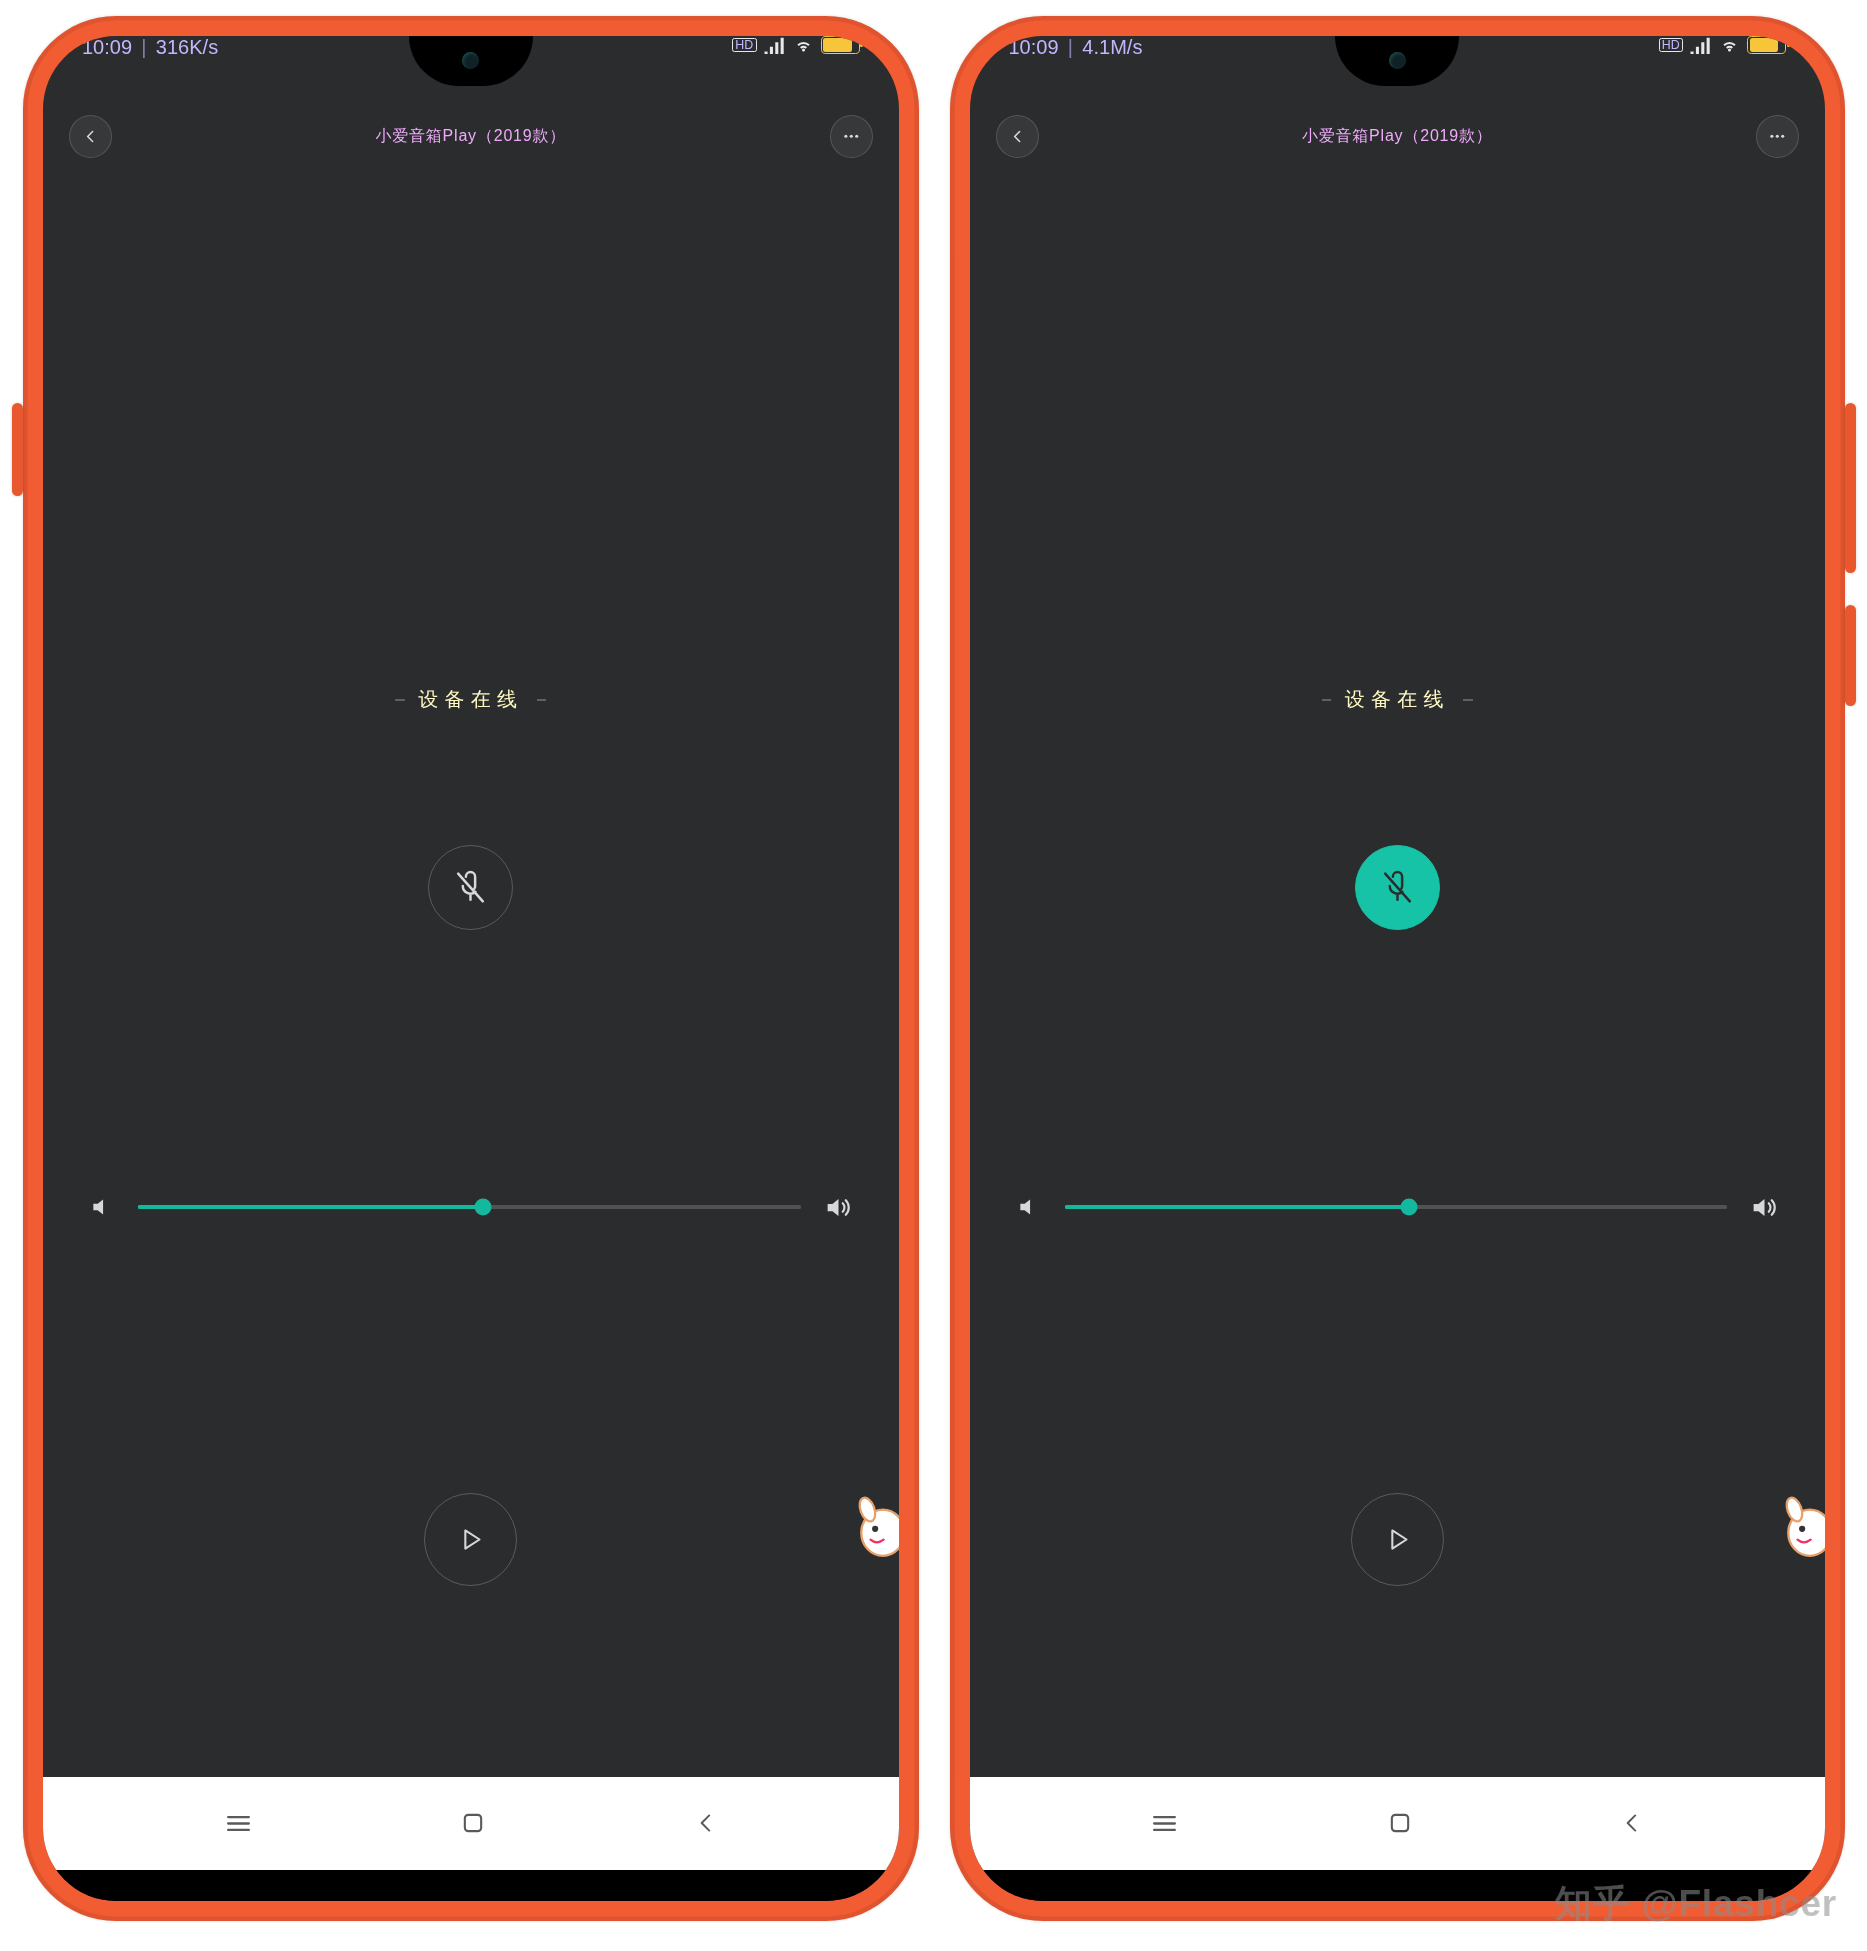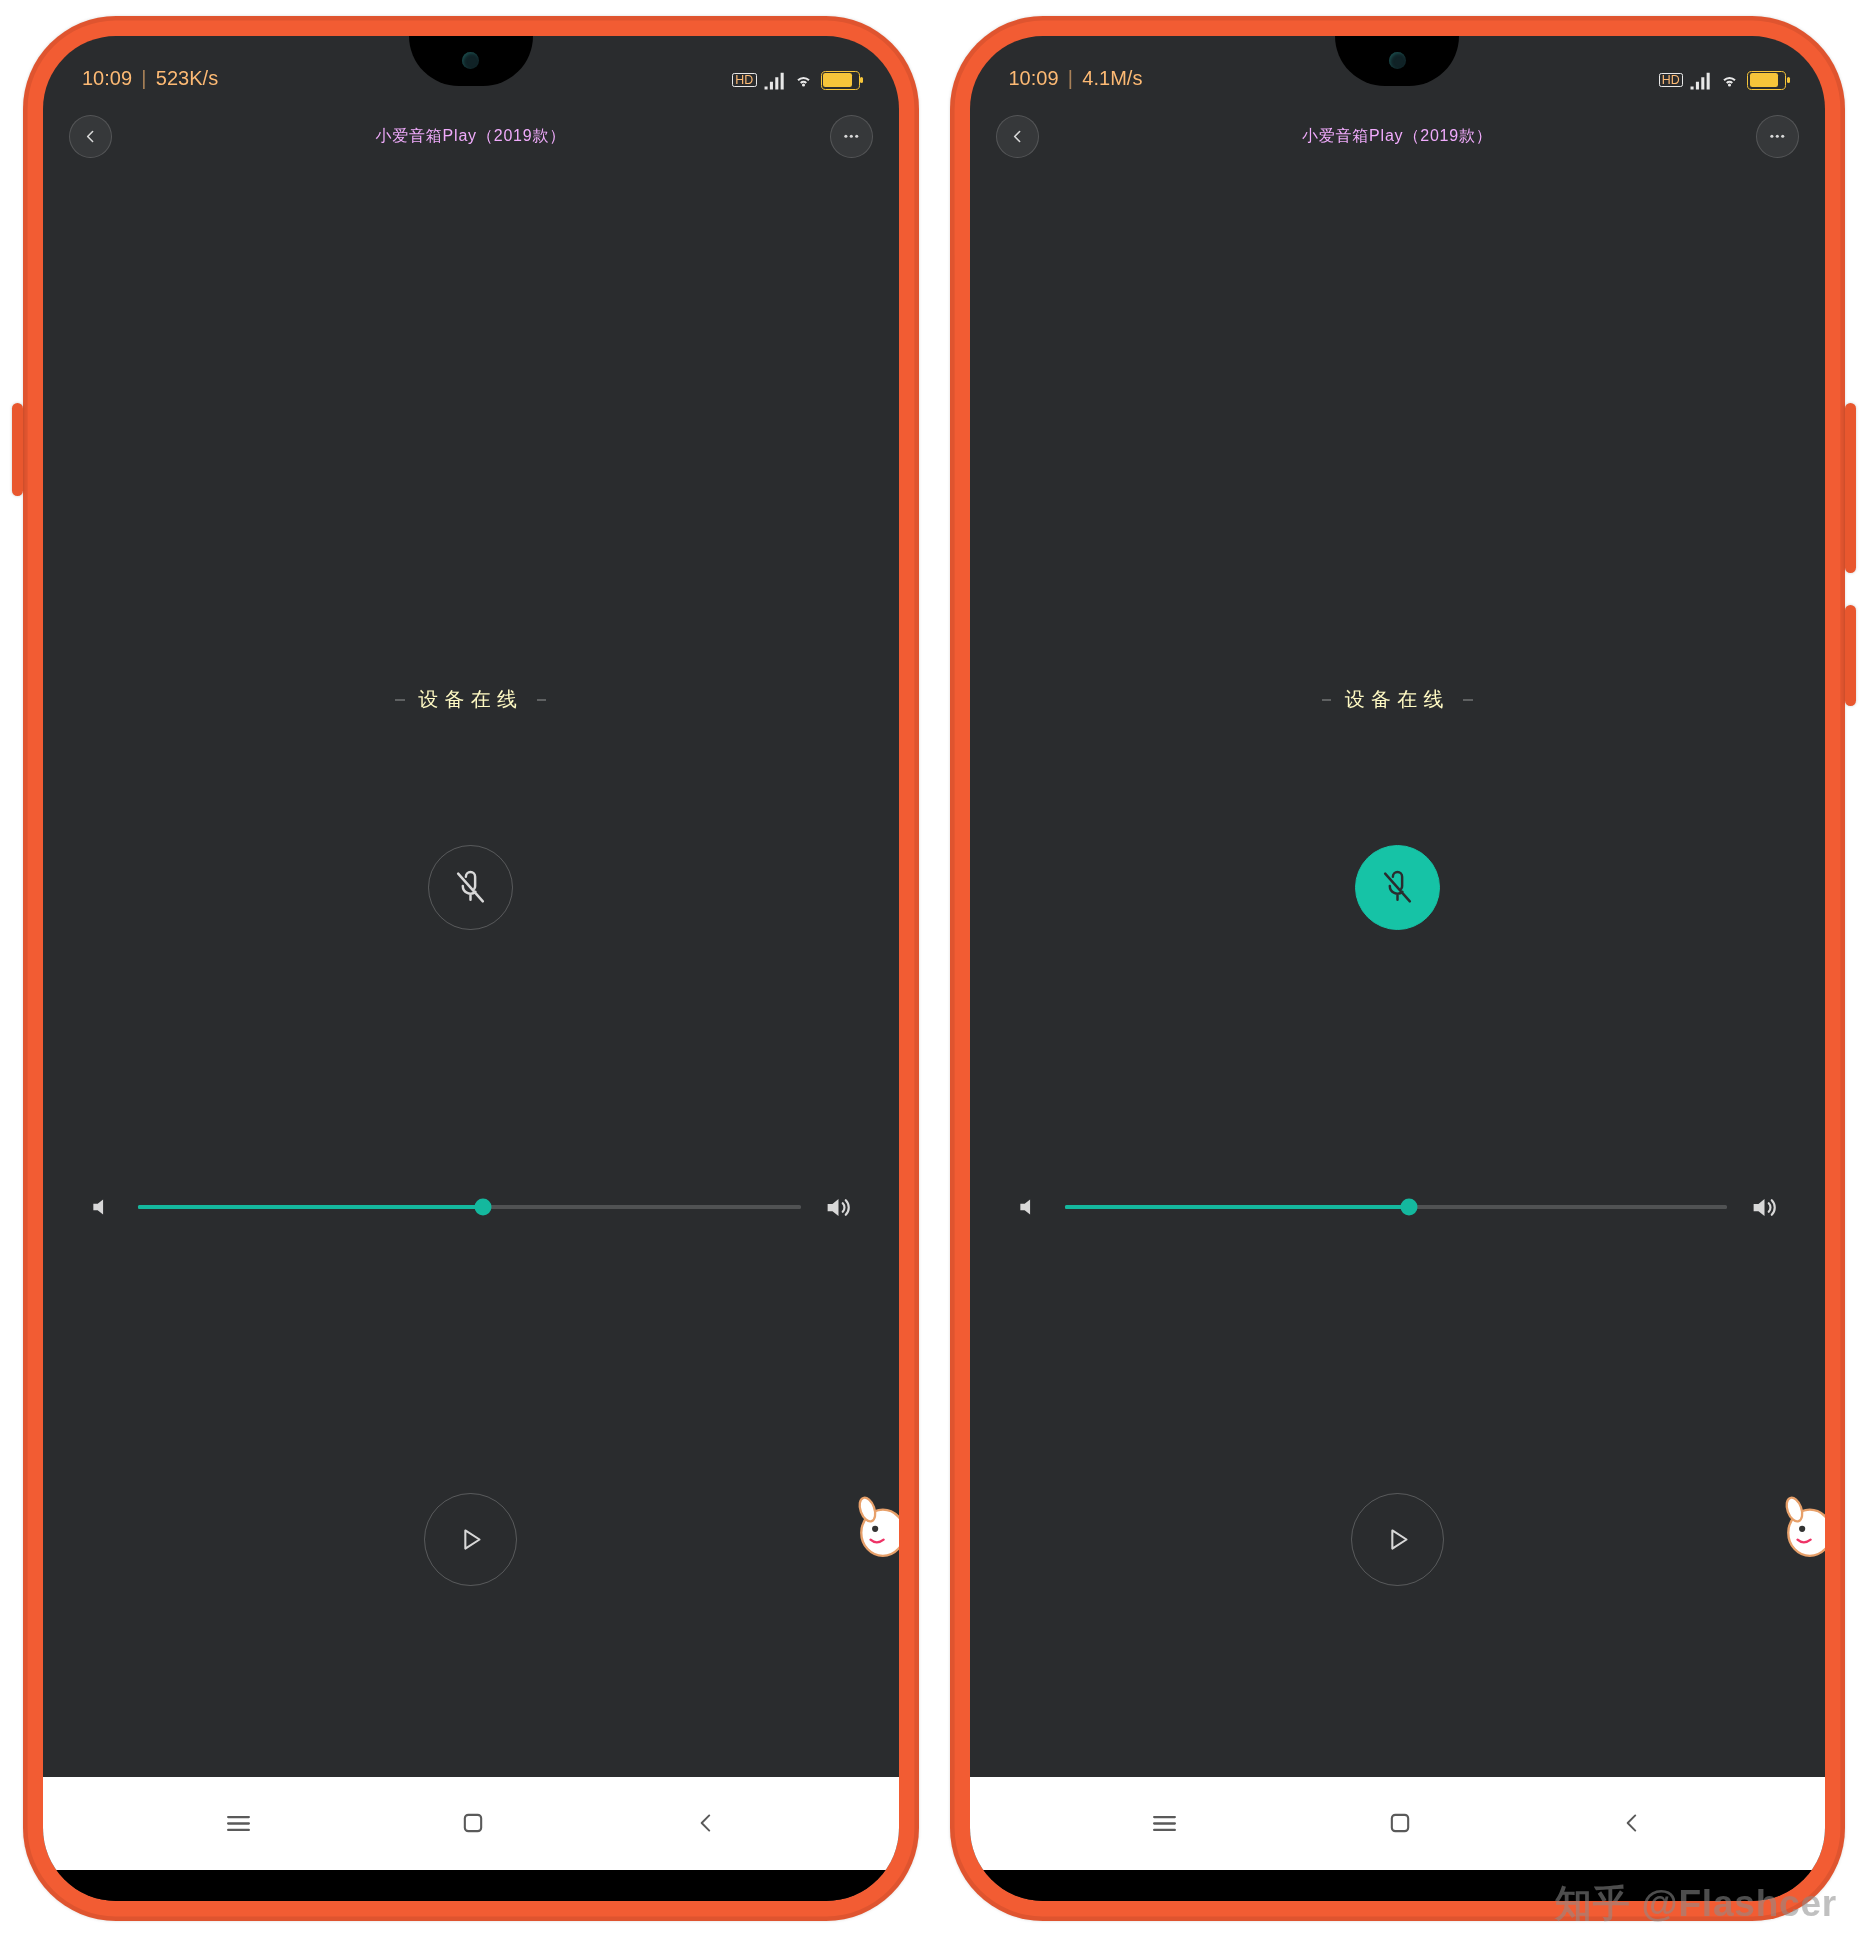--- a/index.html
+++ b/index.html
@@ -55,24 +55,24 @@
     z-index: 10;
     display:flex; align-items:center; justify-content:center;
   }
   .notch::after{
     content:""; width:17px; height:17px; border-radius:50%; background:#102226;
     box-shadow: inset 1.5px 1.5px 3.1px #1a4a4a;
   }
   .status-bar {
     height: 62px;
     display: flex;
-    align-items: flex-end;
+    align-items: flex-start;
     justify-content: space-between;
-    padding: 8px 39px;
-    color: #fdba74;
+    padding: 0 39px;
+    color: #c4b5fd;
     font-size: 20px;
     font-weight: 400;
     position: relative;
     z-index: 5;
   }
   .status-left { display:flex; align-items:center; gap:9.3px; }
   .status-sep { opacity:0.6; font-weight:200; }
   .status-right { display:flex; align-items:center; gap:6px; }
   .status-right svg { display:block; }
   .battery {
@@ -195,21 +195,21 @@
 
 <div class="phone-frame left">
   <div class="phone-edge-btn eb1"></div>
   <div class="screen">
     <div class="notch"></div>
 
     <div class="status-bar">
       <div class="status-left">
         <span>10:09</span>
         <span class="status-sep">|</span>
-        <span>523K/s</span>
+        <span>316K/s</span>
       </div>
       <div class="status-right">
         <span style="font-size:12.4px;border:0.8px solid #e8e8e8;border-radius:2.3px;padding:0 2.3px;line-height:12.4px;">HD</span>
         <svg width="23" height="18.6" viewBox="0 0 30 24">
             <path fill="#e8e8e8" d="M2 20h4v4H2zM9 14h4v10H9zM16 8h4v16h-4zM23 2h4v22h-4z"></path>
           </svg>
         <svg width="23" height="18.6" viewBox="0 0 24 24">
             <path fill="#e8e8e8" d="M12 20a2 2 0 100-4 2 2 0 000 4zm-4.5-5.5a6.5 6.5 0 019 0l-1.8 1.8a4 4 0 00-5.4 0zM4 11a11.3 11.3 0 0116 0l-1.8 1.8a8.8 8.8 0 00-12.4 0z"></path>
           </svg>
         <div class="battery">

